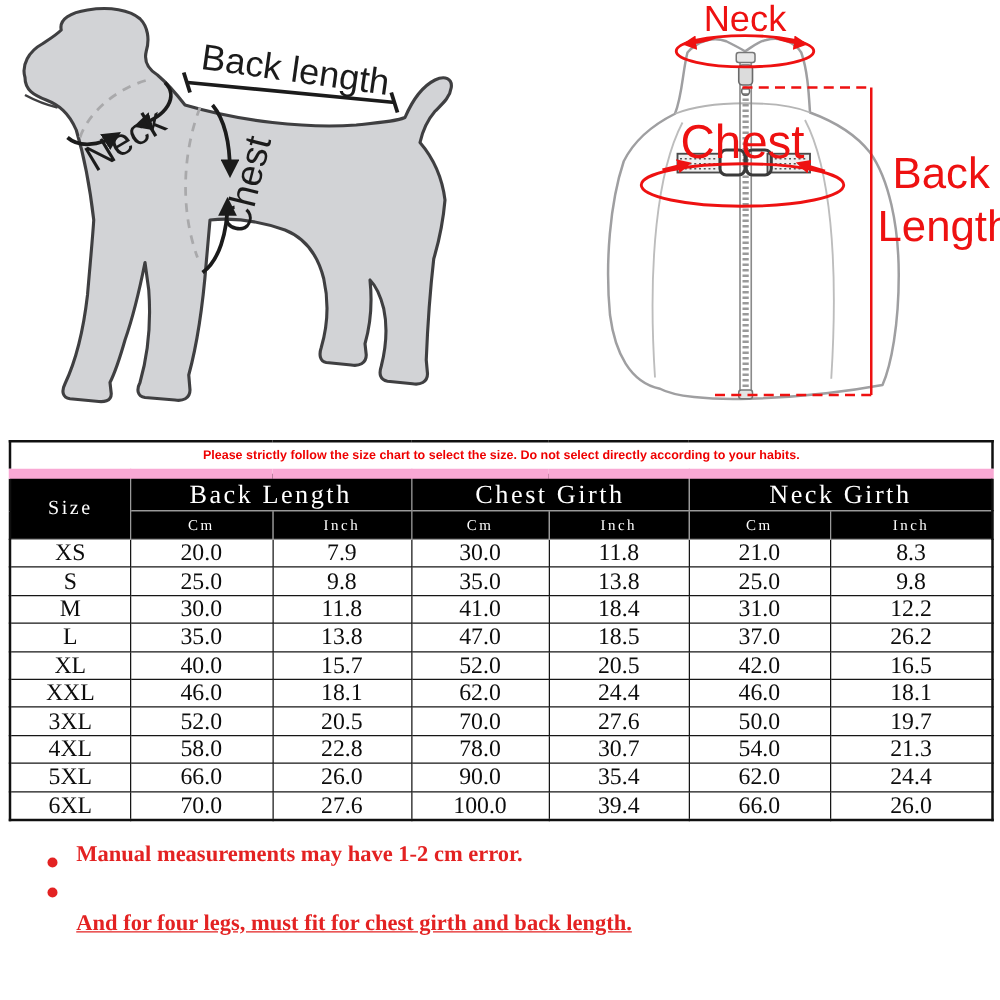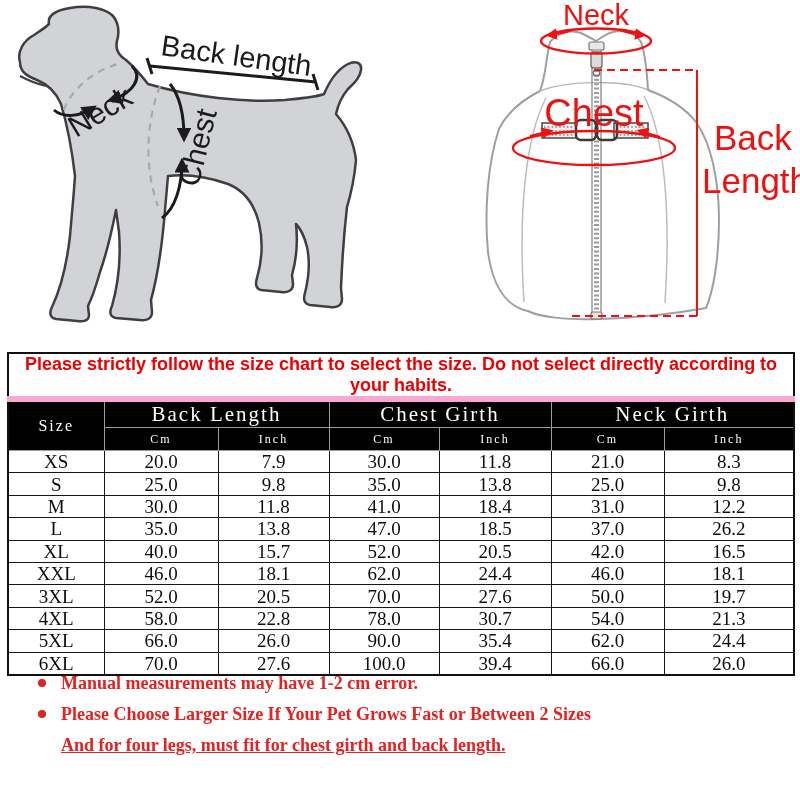--- a/index.html
+++ b/index.html
@@ -10,32 +10,32 @@
   
   .dog-svg{position:absolute;left:0;top:0;}
   .vest-svg{position:absolute;left:400px;top:0;}
 
   
   .size-table{position:absolute;left:7px;top:352px;width:786px;border-collapse:collapse;
               table-layout:fixed;text-align:center;border:2px solid #101010;
               font-family:"Liberation Serif",serif;}
   .size-table td,.size-table th{border:1px solid #161616;padding:0;vertical-align:middle;}
   .warn-row td{height:21px;background:#fff;color:#ee0000;font-family:"Liberation Sans",sans-serif;
-               font-weight:700;font-size:18px;border-bottom:6px solid #f9a8d4;}
+               font-weight:700;font-size:10px;border-bottom:8px solid #f9a8d4;}
   .head-row th{background:#000;color:#fff;font-weight:400;letter-spacing:2px;
                border:1.5px solid #9a9a9a;}
   .head-row th.group{height:23px;font-size:21px;}
   .head-row th.size-h{font-size:16px;}
   .head-row.units th{height:22px;font-size:12px;}
   .data-row td{height:21.4px;font-size:19px;color:#0d0d0d;background:#fff;line-height:1;}
 
   
   .notes{position:absolute;left:38px;top:672px;width:740px;color:#e32222;
          font-family:"Liberation Serif",serif;font-weight:700;font-size:18px;line-height:22px;}
-  .note{display:flex;align-items:flex-start;margin-bottom:9px;}
+  .note{display:flex;align-items:flex-end;margin-bottom:9px;}
   .note .dot{flex:none;width:8px;height:8px;border-radius:50%;background:#e32222;
              margin:7px 15px 0 0;}
   .note.no-bullet{padding-left:23px;text-decoration:underline;}
 </style>
 </head>
 <body>
 
 <div class="canvas">
 
   <svg class="dog-svg" width="400" height="350" viewBox="0 0 400 350">
@@ -257,20 +257,19 @@
     </tbody>
   </table>
 
   <div class="notes">
     <div class="note">
       <span class="dot"></span>
       <span>Manual measurements may have 1-2 cm error.</span>
     </div>
     <div class="note">
       <span class="dot"></span>
-      <span>Please Choose Larger Size If Your Pet Grows Fast or Between 2 Sizes</span>
     </div>
     <div class="note no-bullet">
       <span>And for four legs, must fit for chest girth and back length.</span>
     </div>
   </div>
 
 </div>
 
 </body></html>

